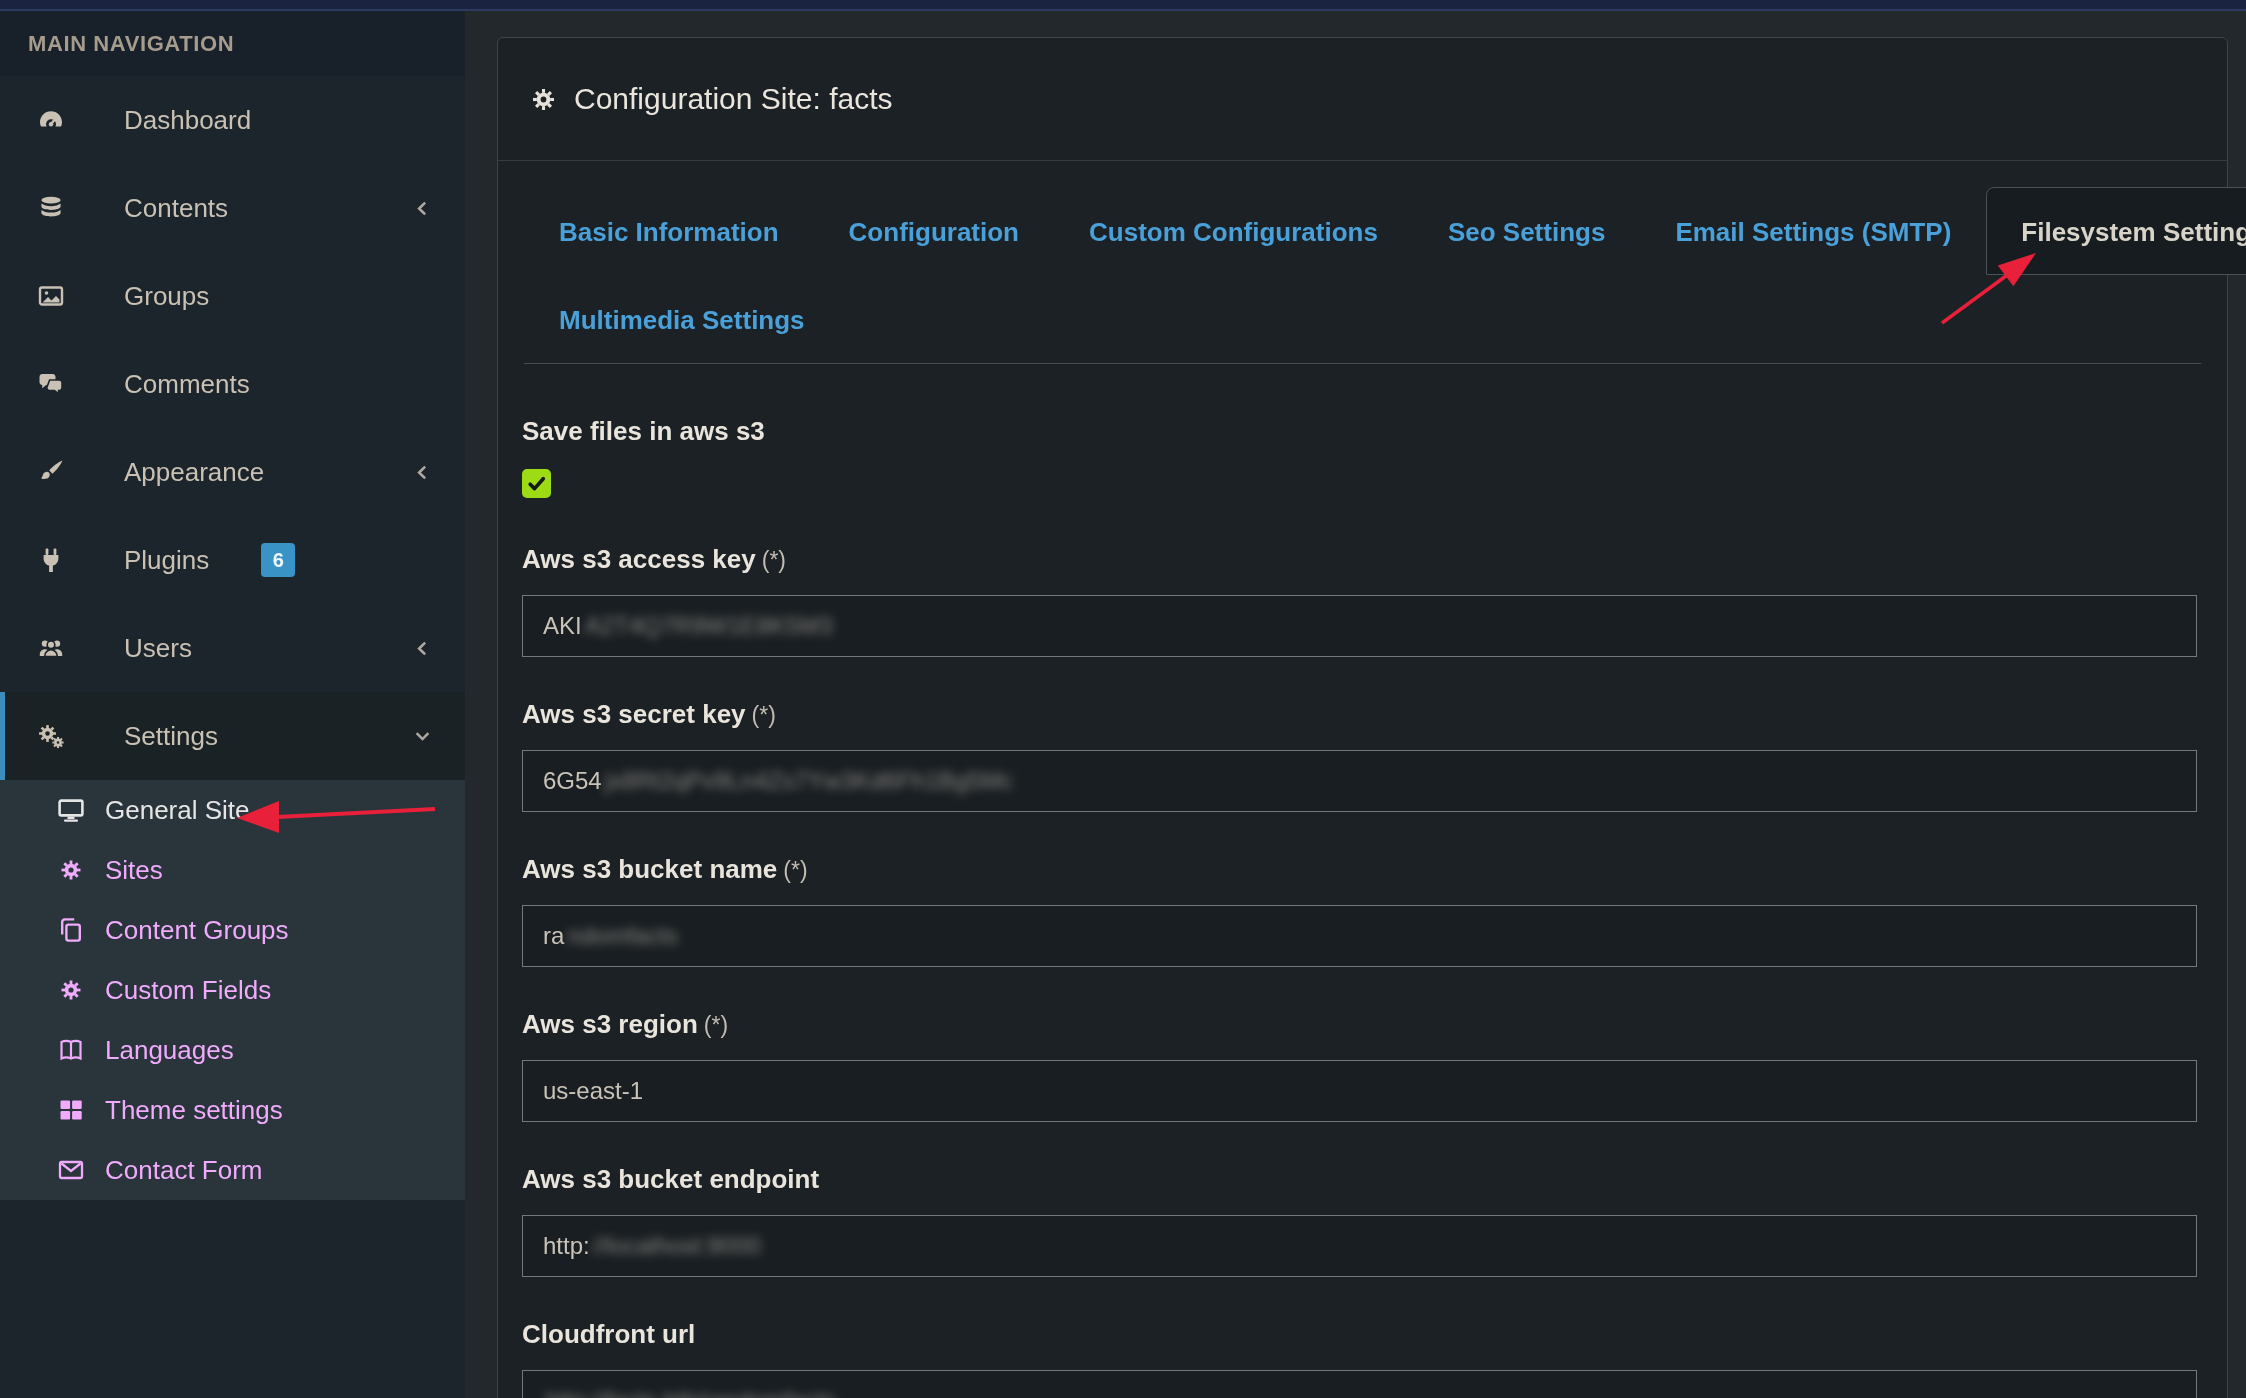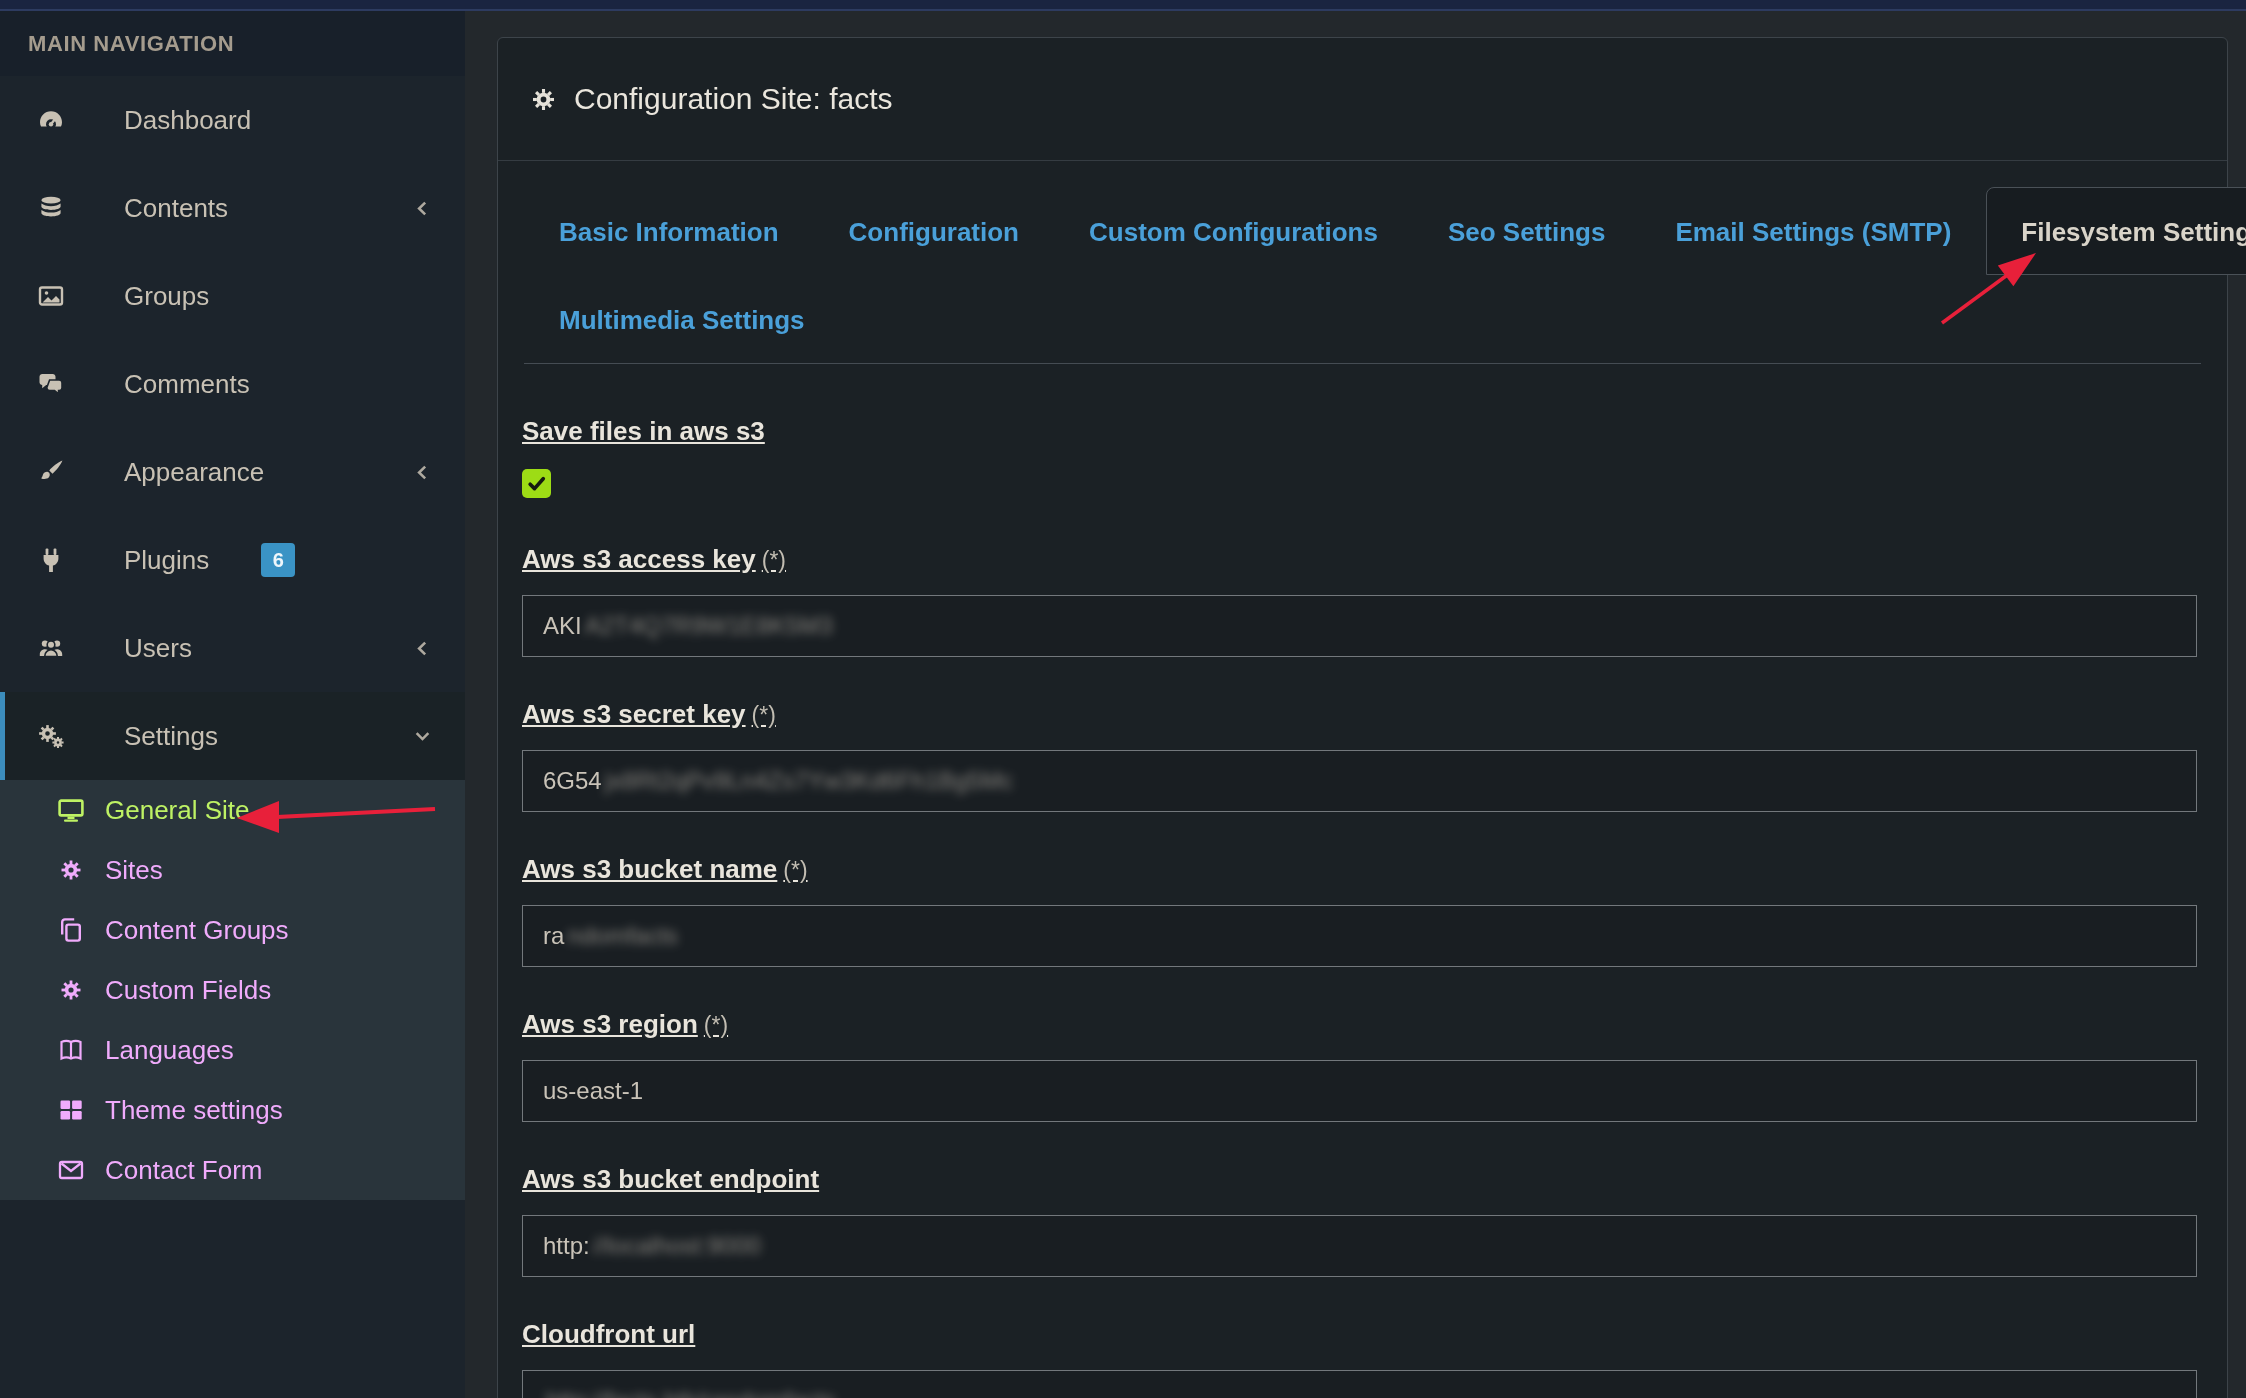--- a/index.html
+++ b/index.html
@@ -44,21 +44,21 @@
     margin-left:16px; width:34px; height:34px; border-radius:4px;
     background:#3a93c5; color:#eef6fb; font-size:20px; font-weight:700;
     display:flex; align-items:center; justify-content:center;
   }
   .submenu { background:#29343b; }
   .sub-item {
     height:60px; display:flex; align-items:center;
     padding-left:57px; color:#f0abfc; font-size:26px; cursor:pointer;
   }
   .sub-item .mi-icon { width:28px; margin-right:20px; }
-  .sub-item.active { color:#bef264; }
+  .sub-item.active { color:#e5e5e5; }
 
   
   .content {
     position:absolute; left:465px; top:13px; right:0; bottom:0;
     background:#23282c;
   }
   .panel {
     position:absolute; left:32px; top:24px; width:1731px; bottom:-20px;
     background:#1b2125; border:1px solid #3d444a; border-radius:6px;
   }
@@ -75,21 +75,21 @@
     padding:29px 34px 26px; font-size:26px; font-weight:600;
     color:#4aa0d9; text-decoration:none; white-space:nowrap; cursor:pointer;
     border:1px solid transparent;
   }
   .tab.active {
     color:#d9d4c9; background:#171c20;
     border:1px solid #4a5157; border-radius:8px 8px 0 0;
   }
 
   .form-area { padding:52px 30px 0 24px; }
-  .form-label { display:block; font-size:26px; font-weight:700; color:#e9e5dc;text-decoration:underline; }
+  .form-label { display:block; font-size:26px; font-weight:700; color:#e9e5dc; }
   .form-label .mark { font-weight:400; font-size:23px; color:#c2bdb2; margin-left:6px; }
   .checkbox-group .form-label { margin-bottom:22px; }
   .checkbox {
     width:29px; height:29px; border-radius:5px; background:#9ddc15;
     display:flex; align-items:center; justify-content:center;
     margin-bottom:46px; cursor:pointer;
   }
   .checkbox svg { width:23px; height:23px; display:block; }
   .form-group { margin-bottom:42px; }
   .form-group .form-label { margin-bottom:20px; }

